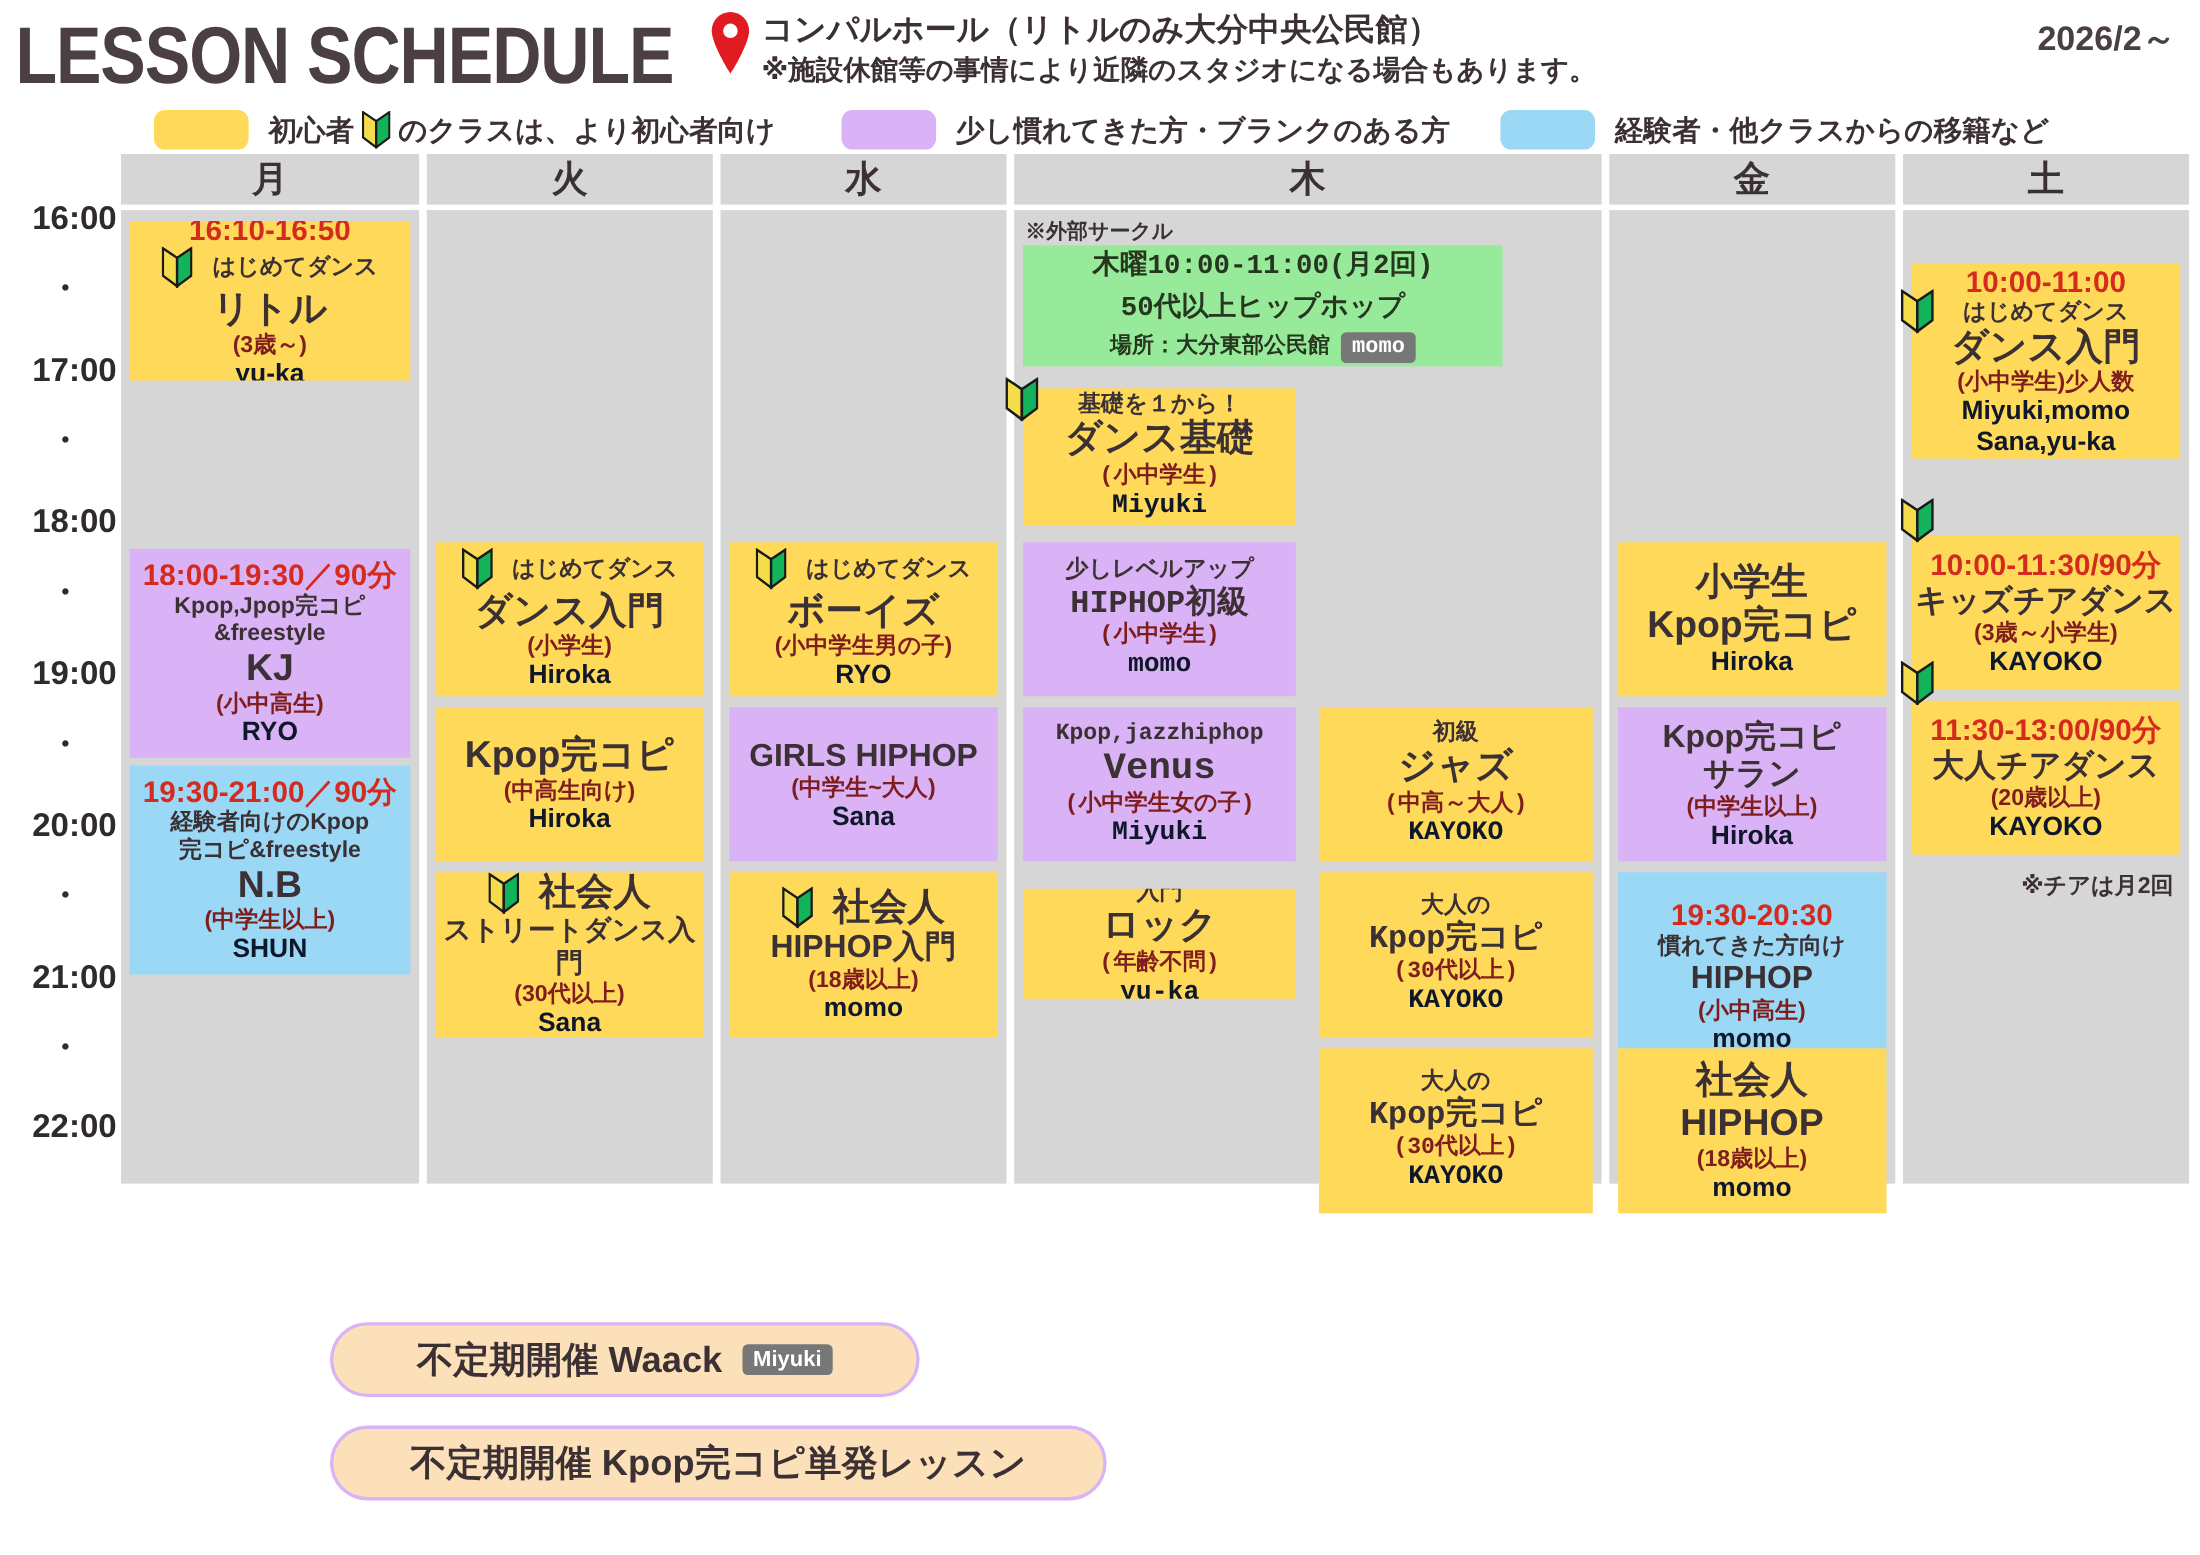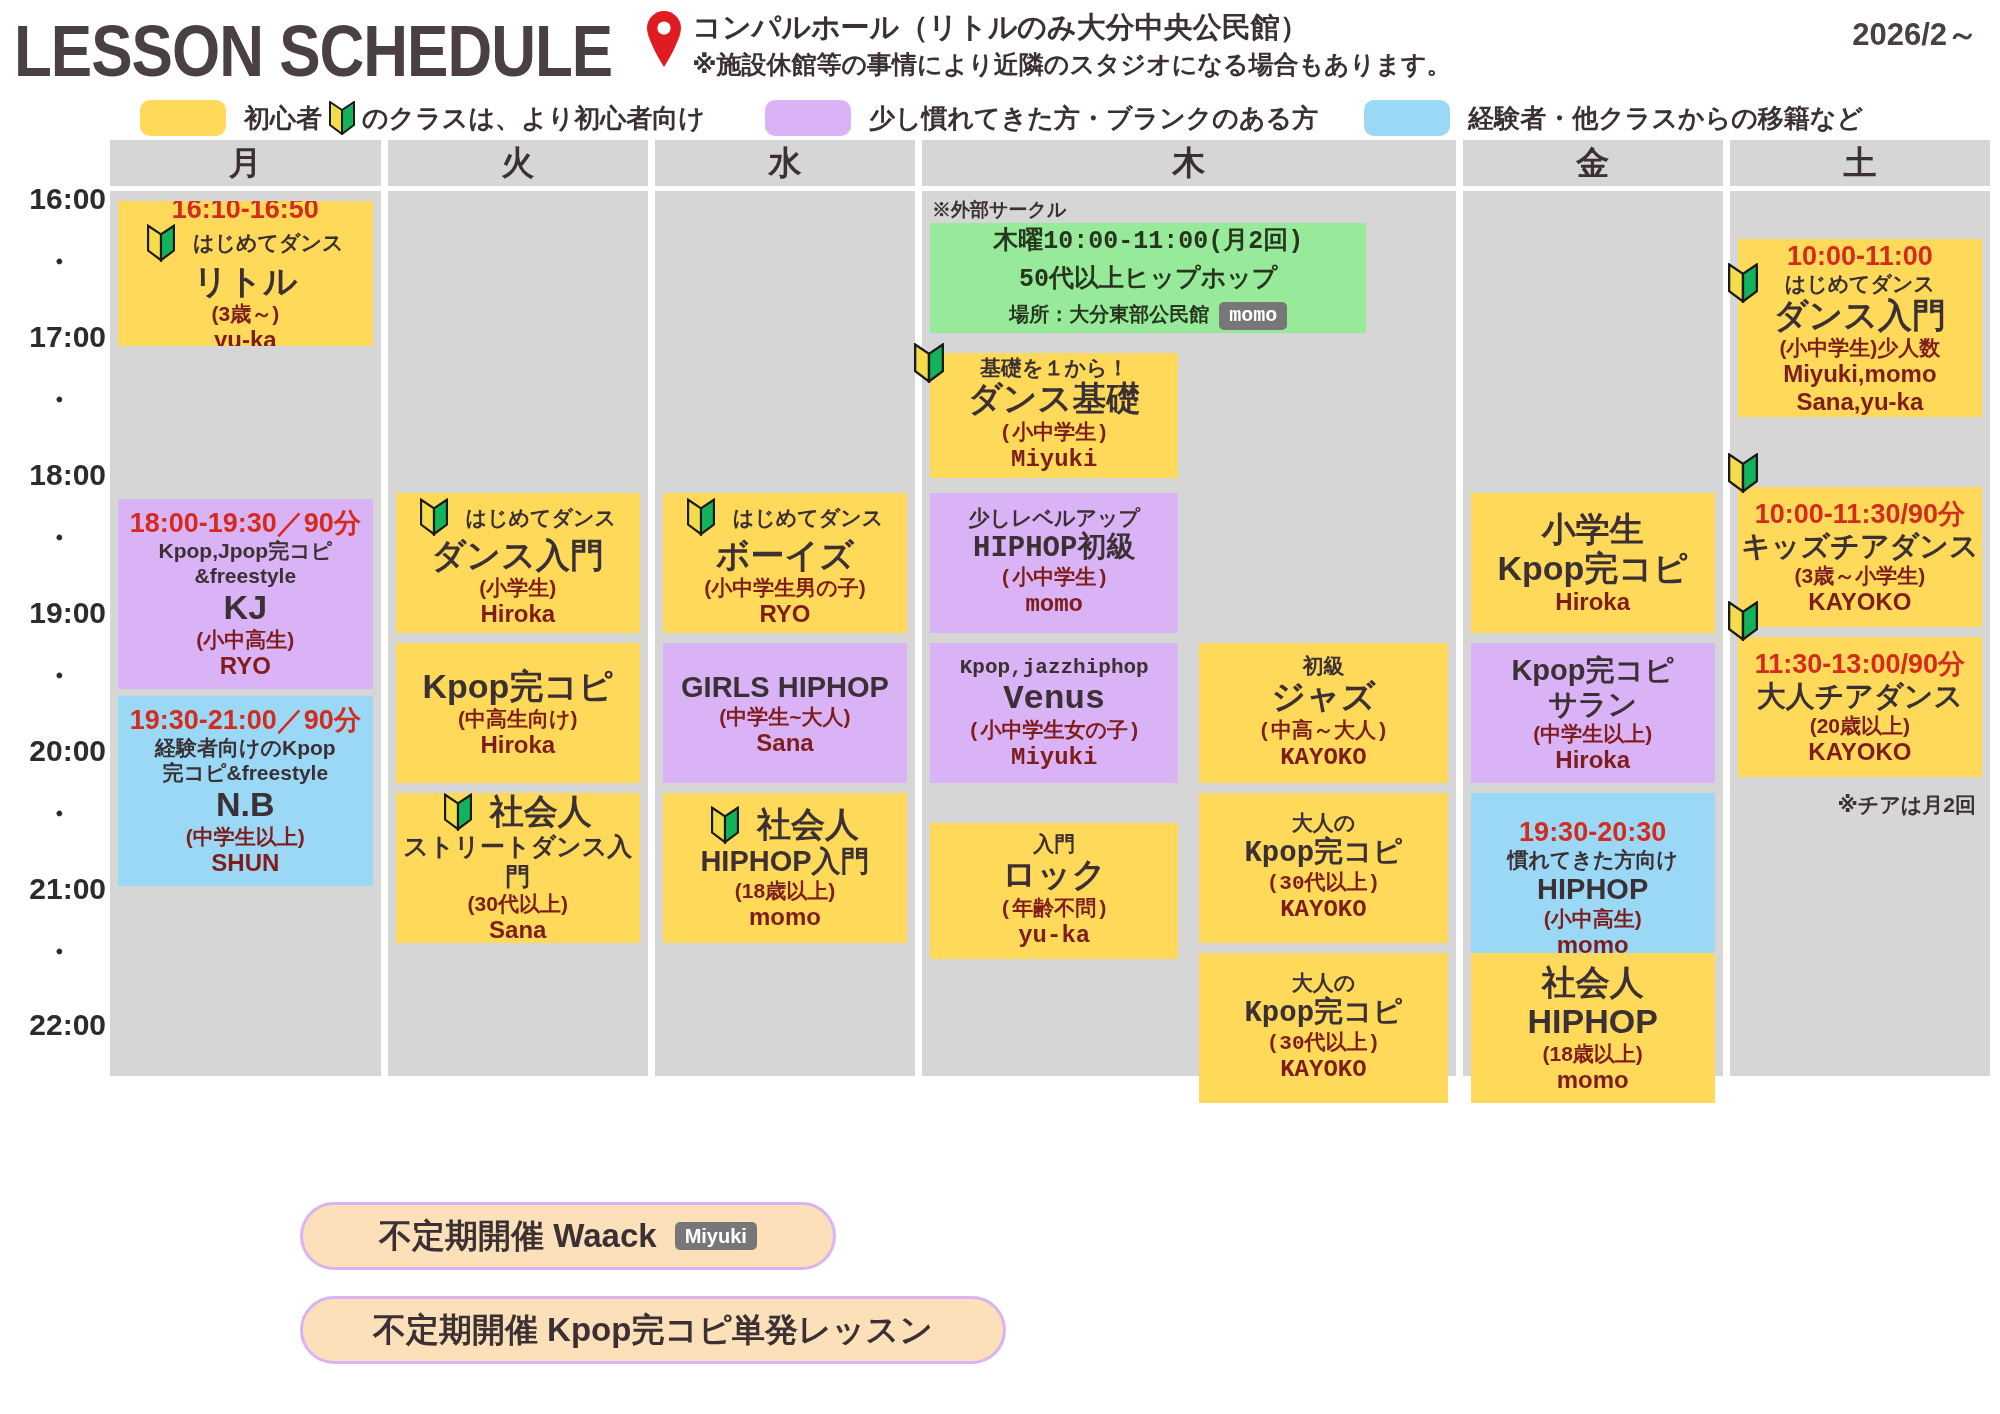--- a/index.html
+++ b/index.html
@@ -63,21 +63,21 @@
   .c-yellow{background:#ffd95a;}
   .c-purple{background:#d9b3f5;}
   .c-blue{background:#9ad8f5;}
   .c-green{background:#98ea9b;}
   .time{color:#d52b1e;font-weight:800;font-size:27px;line-height:30px;}
   .sub{font-size:21px;font-weight:700;line-height:25px;color:#3b3033;}
   .name{font-size:34px;font-weight:800;line-height:39px;color:#3b3033;}
   .name.sm{font-size:29px;line-height:34px;}
   .name.xs{font-size:25px;line-height:30px;}
   .age{font-size:21px;font-weight:700;line-height:25px;color:#7f1d1d;}
-  .teacher{font-size:24px;font-weight:800;line-height:28px;color:#7f1d1d;}
+  .teacher{font-size:24px;font-weight:800;line-height:28px;color:#0f172a;}
   .ext-note{position:absolute;font-size:19px;font-weight:700;color:#3b3033;}
   .badge{display:inline-block;background:#777;color:#fff;font-size:20px;font-weight:800;
          border-radius:5px;padding:2px 10px;line-height:24px;}
   .greenline{font-size:25px;font-weight:800;line-height:32px;color:#27361f;}
   .greensm{font-size:20px;font-weight:700;line-height:26px;color:#27361f;}
   .rowflex{display:flex;align-items:center;justify-content:center;gap:10px;}
 
   .sprout-abs{position:absolute;width:30px;height:40px;z-index:5;}
   .sprout-in{width:28px;height:38px;flex:0 0 28px;margin-right:8px;}
 
@@ -310,21 +310,21 @@
             <div class="teacher">momo</div>
           </div>
 
           <div class="card c-purple" style="top:452px;height:140px">
             <div class="sub">Kpop,jazzhiphop</div>
             <div class="name">Venus</div>
             <div class="age">(小中学生女の子)</div>
             <div class="teacher">Miyuki</div>
           </div>
 
-          <div class="card c-yellow" style="top:632px;height:136px">
+          <div class="card c-yellow" style="top:617px;height:100px">
             <div class="sub">入門</div>
             <div class="name">ロック</div>
             <div class="age">(年齢不問)</div>
             <div class="teacher">yu-ka</div>
           </div>
 
         </div>
 
         <div class="thu-sub">
 

